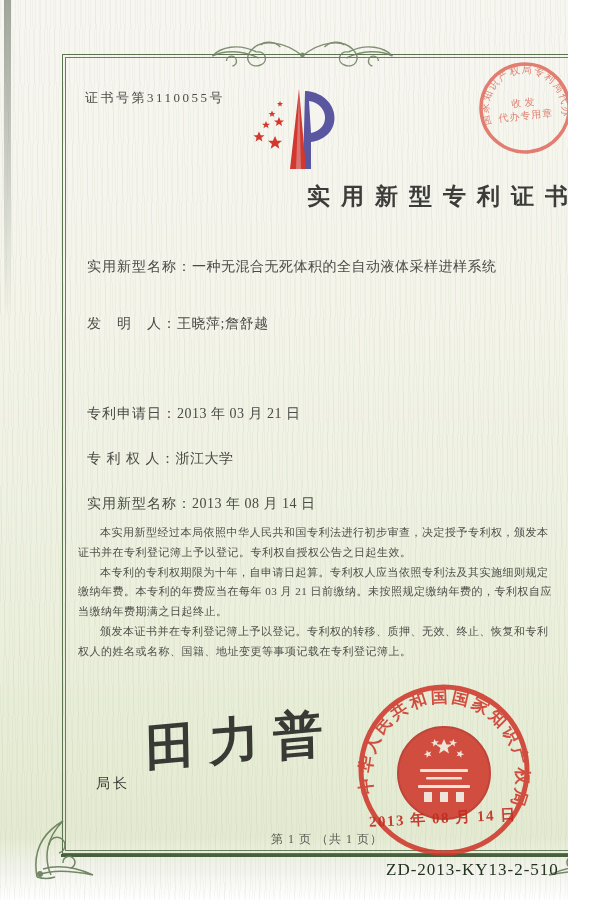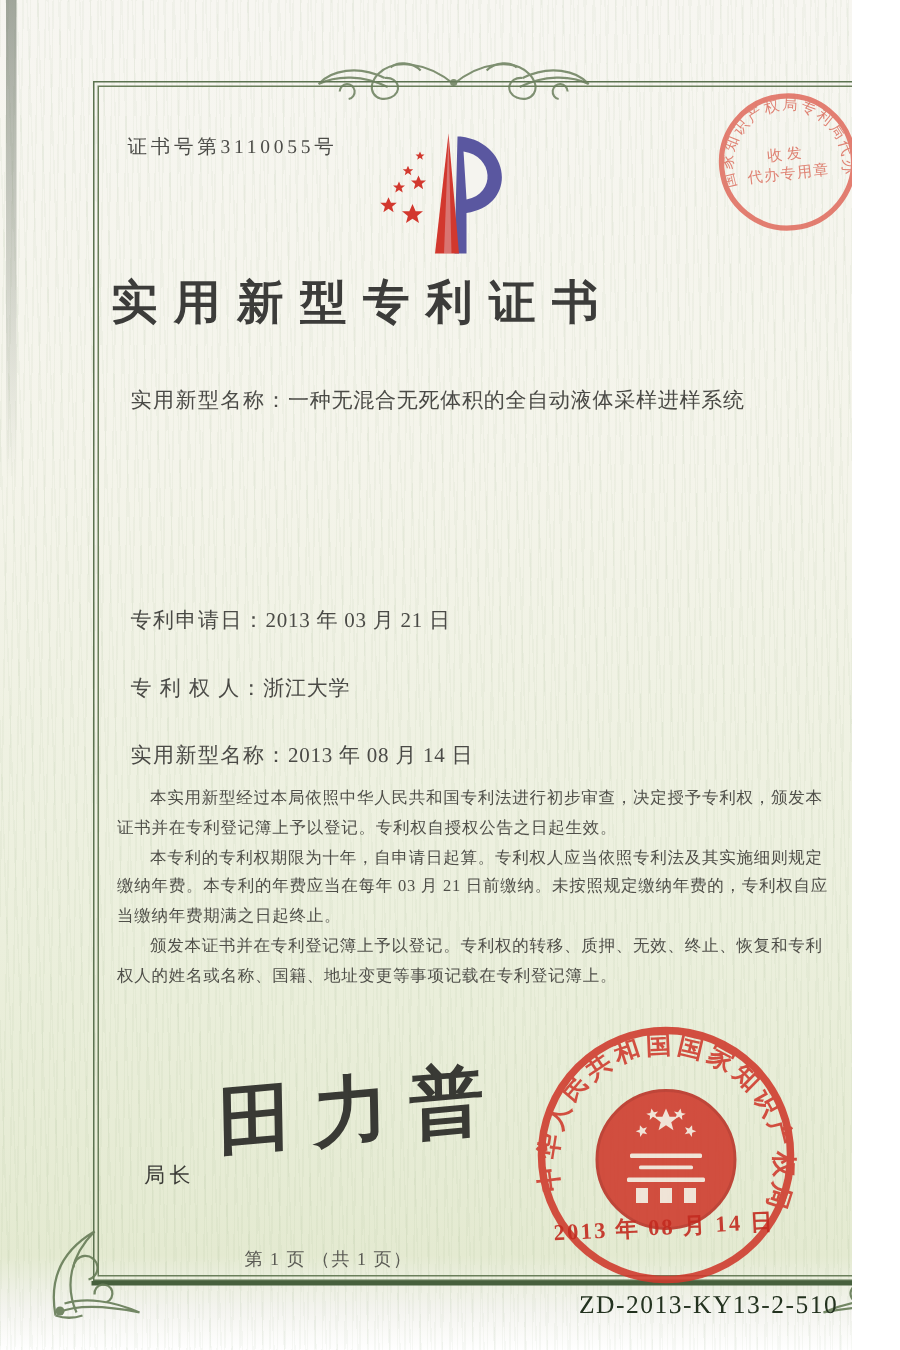--- a/index.html
+++ b/index.html
@@ -16,35 +16,35 @@
   .frame{position:absolute;left:62px;top:54px;width:516px;height:798px;
     border:1px solid #5c7350;}
   .frame-inner{position:absolute;inset:2px;border:1px solid #6a7f5b;pointer-events:none;}
   .frame-bottomline{position:absolute;left:-2px;right:-2px;bottom:-4px;height:3px;background:#47603d;}
   .orn{position:absolute;pointer-events:none;}
   .orn-top{top:-18px;left:50%;transform:translateX(-58%);}
   .orn-bl{left:-34px;bottom:-30px;}
   .orn-br{right:-34px;bottom:-30px;transform:scaleX(-1);}
   .cert-number{position:absolute;left:22px;top:34px;font-size:13px;letter-spacing:2.5px;color:#4c4c48;}
   .logo{position:absolute;left:186px;top:32px;}
-  .title{position:absolute;top:126px;left:0;width:100%;text-align:left;
-    font-size:31px;font-weight:bold;letter-spacing:11px;color:#3c3c3a;text-indent:11px;}
+  .title{position:absolute;top:126px;left:0;width:100%;text-align:right;
+    font-size:23px;font-weight:bold;letter-spacing:11px;color:#3c3c3a;text-indent:11px;}
   .field{position:absolute;left:24px;right:16px;font-size:14px;color:#4a4a46;letter-spacing:.5px;white-space:nowrap;}
   .f0{top:203px}.f1{top:260px}.f2{top:306px}.f3{top:350px}.f4{top:395px}.f5{top:440px}
   .field .lbl{letter-spacing:1px;}
   .paras{position:absolute;top:468px;left:15px;width:480px;font-size:11px;line-height:1.8;
     color:#4f4f49;letter-spacing:.5px;}
   .paras p{margin:0;text-indent:2em;}
   .sig-role{position:absolute;left:33px;top:720px;font-size:14px;letter-spacing:3px;color:#3a3a36;}
   .sig-name{position:absolute;left:82px;top:652px;font-size:50px;color:#22221f;
     letter-spacing:14px;transform:rotate(-5deg) skewX(-4deg);font-weight:bold;opacity:.88;}
   .seal{position:absolute;left:292px;top:626px;}
   .seal-date{position:absolute;left:306px;top:754px;font-size:15px;color:#c32b20;
     letter-spacing:1.5px;transform:rotate(-3deg);font-weight:bold;opacity:.9;white-space:nowrap;}
-  .page-foot{position:absolute;top:776px;left:100px;width:220px;text-align:left;
+  .page-foot{position:absolute;top:776px;left:100px;width:220px;text-align:right;
     font-size:12px;color:#5a5a54;letter-spacing:1px;}
   .agent-stamp{position:absolute;left:414px;top:5px;transform:rotate(-6deg);opacity:.85;}
   .bottom-code{position:absolute;left:386px;top:860px;font-family:Liberation Serif, serif;
     font-size:17px;letter-spacing:1px;color:#23321f;}
   svg text{font-family:"Liberation Serif","DejaVu Serif",serif;}
 </style>
 </head>
 <body>
 
 <div class="photo">
@@ -104,20 +104,21 @@
       </g>
       <path d="M58 4 C92 8 96 50 62 55 L62 82 L54 82 L56 4 Z" fill="#5a57a0"></path>
       <path d="M60 14 C80 17 82 42 62 46 Z" fill="#f5f4ef"></path>
       <polygon points="50,2 41,82 57,82" fill="#d2382e"></polygon>
       <polygon points="50,2 47,82 52,82" fill="#e8e6ef" opacity="0.35"></polygon>
     </svg>
 
     <div class="title">实用新型专利证书</div>
 
     <div class="field f0"><span class="lbl">实用新型名称：</span><span>一种无混合无死体积的全自动液体采样进样系统</span></div>
+    <div class="field f1"><span class="lbl">发　明　人：</span><span>王晓萍;詹舒越</span></div>
     <div class="field f3"><span class="lbl">专利申请日：</span><span>2013 年 03 月 21 日</span></div>
     <div class="field f4"><span class="lbl">专 利 权 人：</span><span>浙江大学</span></div>
     <div class="field f5"><span class="lbl">实用新型名称：</span><span>2013 年 08 月 14 日</span></div>
 
     <div class="paras">
       <p>本实用新型经过本局依照中华人民共和国专利法进行初步审查，决定授予专利权，颁发本证书并在专利登记簿上予以登记。专利权自授权公告之日起生效。</p>
       <p>本专利的专利权期限为十年，自申请日起算。专利权人应当依照专利法及其实施细则规定缴纳年费。本专利的年费应当在每年 03 月 21 日前缴纳。未按照规定缴纳年费的，专利权自应当缴纳年费期满之日起终止。</p>
       <p>颁发本证书并在专利登记簿上予以登记。专利权的转移、质押、无效、终止、恢复和专利权人的姓名或名称、国籍、地址变更等事项记载在专利登记簿上。</p>
     </div>
 

